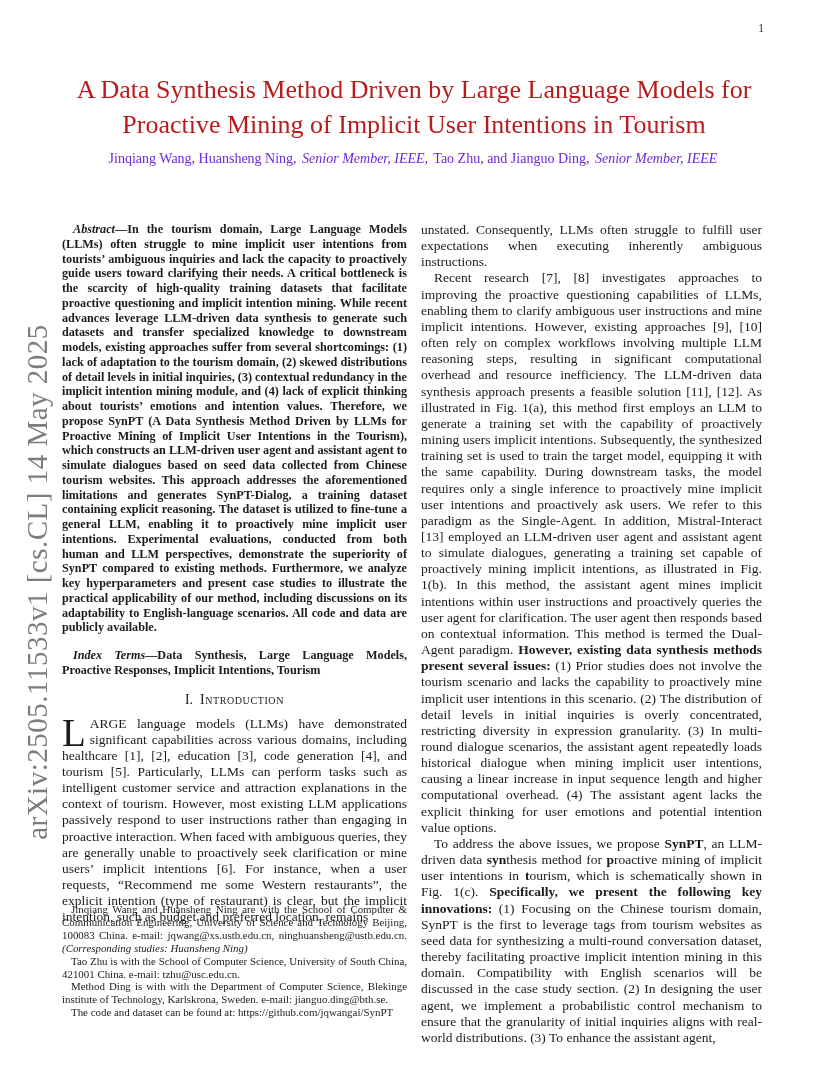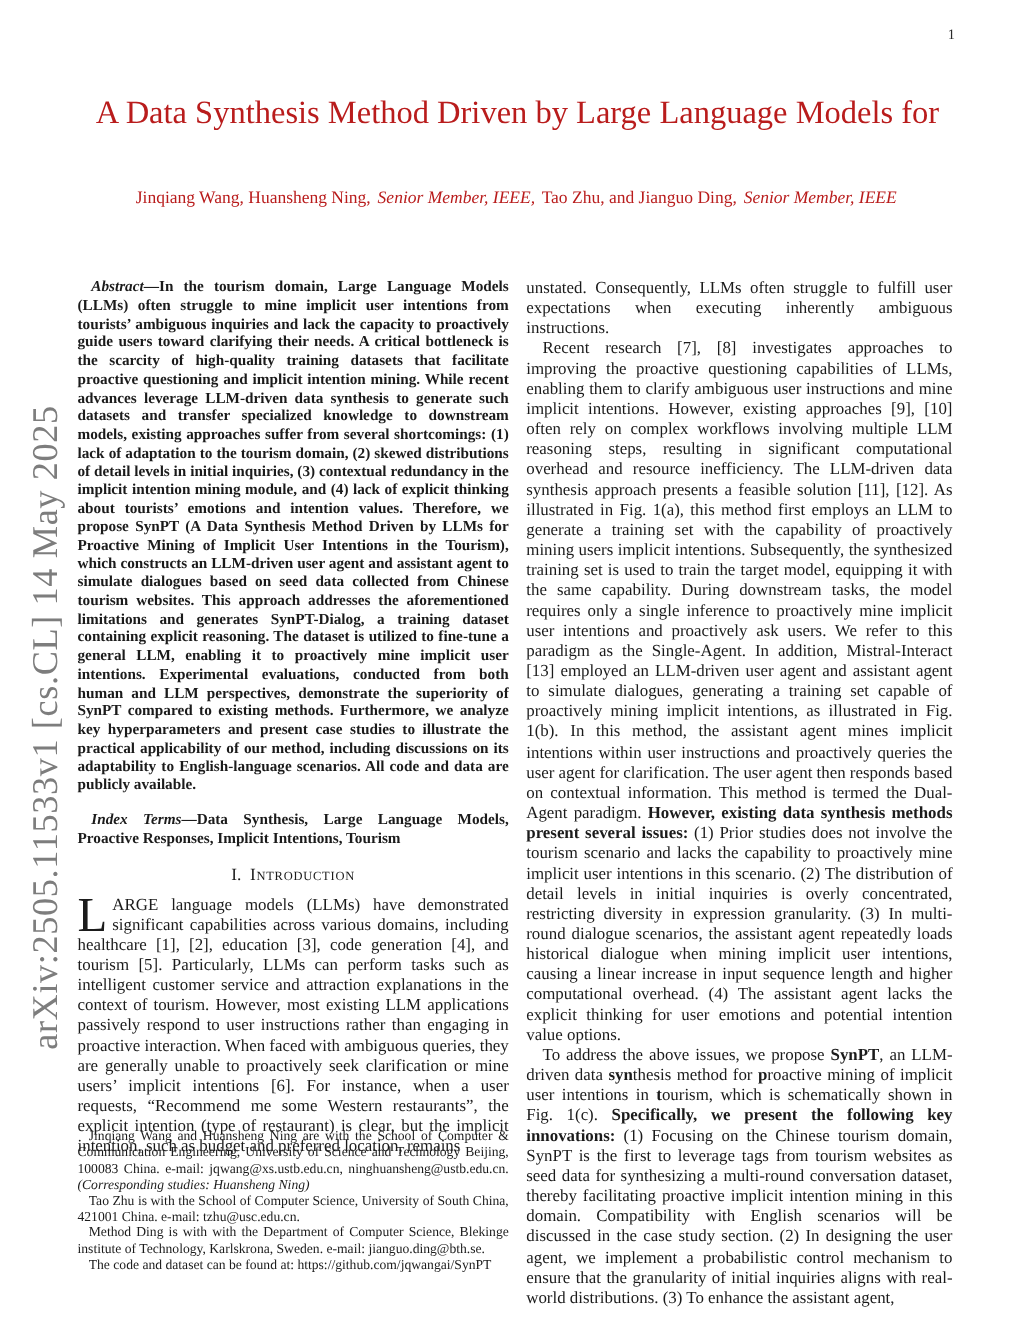--- a/index.html
+++ b/index.html
@@ -46,21 +46,21 @@
     color: #b91c1c;
   }
 
   .authors-line {
     position: absolute;
     top: 151px;
     left: 40px;
     width: 748px;
     text-align: center;
     font-size: 14px;
-    color: #b91c1c;
+    color: #6d28d9;
   }
   .authors-line .i { padding: 0 2px; }
 
   .col { position: absolute; top: 222px; }
   .col-left  { left: 62px;  width: 345px; }
   .col-right { left: 421px; width: 341px; }
 
   .abstract-p, .idxterms-p {
     margin: 0;
     font-weight: bold;
@@ -114,20 +114,21 @@
 <body>
 
 <div class="page">
 
   <div class="page-number">1</div>
 
   <div class="arxiv-banner">arXiv:2505.11533v1  [cs.CL]  14 May 2025</div>
 
   <div class="title-block">
     <div>A Data Synthesis Method Driven by Large Language Models for</div>
+    <div>Proactive Mining of Implicit User Intentions in Tourism</div>
   </div>
 
   <div class="authors-line"><span>Jinqiang Wang, Huansheng Ning, </span><span class="i">Senior Member, IEEE,</span><span> Tao Zhu, and Jianguo Ding, </span><span class="i">Senior Member, IEEE</span></div>
 
   <div class="col col-left">
     <p class="abstract-p"><span class="b i">Abstract</span><span class="b">—In the tourism domain, Large Language Models (LLMs) often struggle to mine implicit user intentions from tourists’ ambiguous inquiries and lack the capacity to proactively guide users toward clarifying their needs. A critical bottleneck is the scarcity of high-quality training datasets that facilitate proactive questioning and implicit intention mining. While recent advances leverage LLM-driven data synthesis to generate such datasets and transfer specialized knowledge to downstream models, existing approaches suffer from several shortcomings: (1) lack of adaptation to the tourism domain, (2) skewed distributions of detail levels in initial inquiries, (3) contextual redundancy in the implicit intention mining module, and (4) lack of explicit thinking about tourists’ emotions and intention values. Therefore, we propose SynPT (A Data Synthesis Method Driven by LLMs for Proactive Mining of Implicit User Intentions in the Tourism), which constructs an LLM-driven user agent and assistant agent to simulate dialogues based on seed data collected from Chinese tourism websites. This approach addresses the aforementioned limitations and generates SynPT-Dialog, a training dataset containing explicit reasoning. The dataset is utilized to fine-tune a general LLM, enabling it to proactively mine implicit user intentions. Experimental evaluations, conducted from both human and LLM perspectives, demonstrate the superiority of SynPT compared to existing methods. Furthermore, we analyze key hyperparameters and present case studies to illustrate the practical applicability of our method, including discussions on its adaptability to English-language scenarios. All code and data are publicly available.</span></p>
     <p class="idxterms-p"><span class="b i">Index Terms</span><span class="b">—Data Synthesis, Large Language Models, Proactive Responses, Implicit Intentions, Tourism</span></p>
     <h2 class="sec-head"><span>I.</span>&nbsp;&nbsp;<span class="sc">Introduction</span></h2>
     <p class="body-p noindent"><span class="dropcap">L</span><span><span>ARGE language models (LLMs) have demonstrated significant capabilities across various domains, including healthcare [1], [2], education [3], code generation [4], and tourism [5]. Particularly, LLMs can perform tasks such as intelligent customer service and attraction explanations in the context of tourism. However, most existing LLM applications passively respond to user instructions rather than engaging in proactive interaction. When faced with ambiguous queries, they are generally unable to proactively seek clarification or mine users’ implicit intentions [6]. For instance, when a user requests, “Recommend me some Western restaurants”, the explicit intention (type of restaurant) is clear, but the implicit intention, such as budget and preferred location, remains</span></span></p>
   </div>

